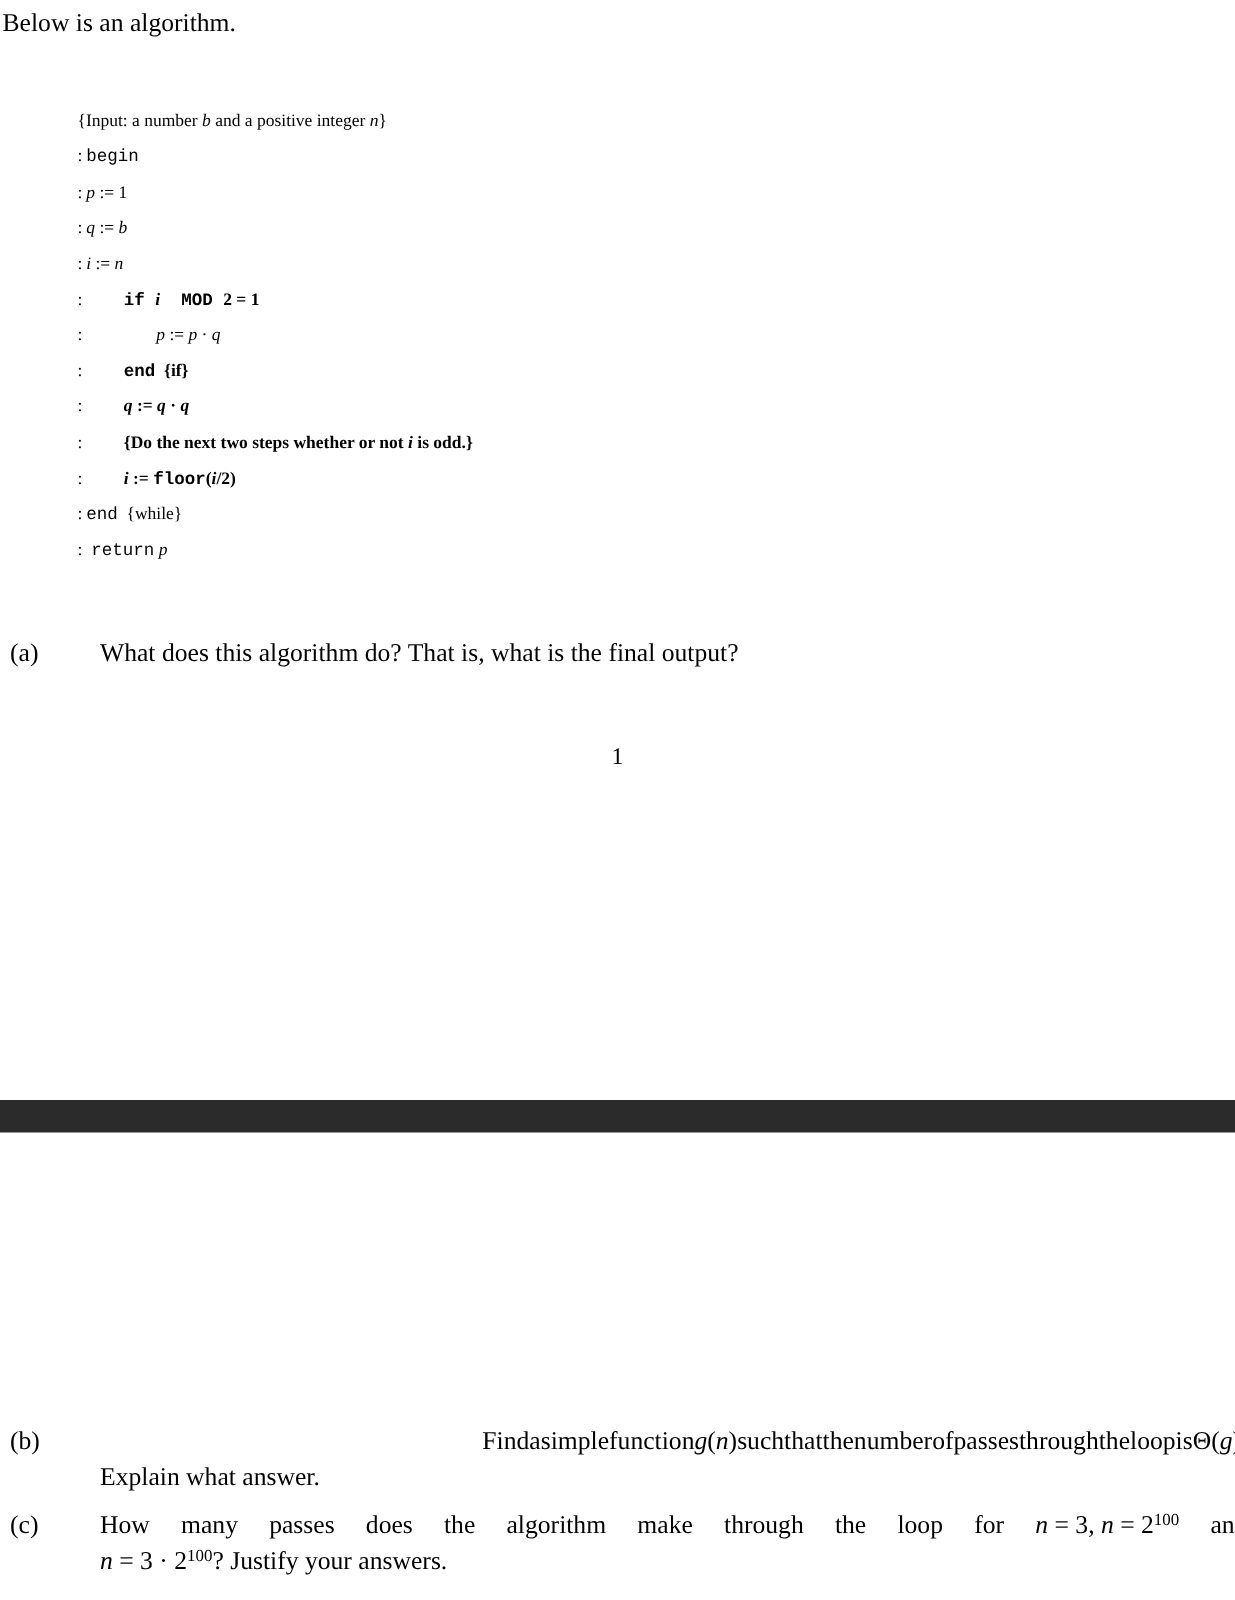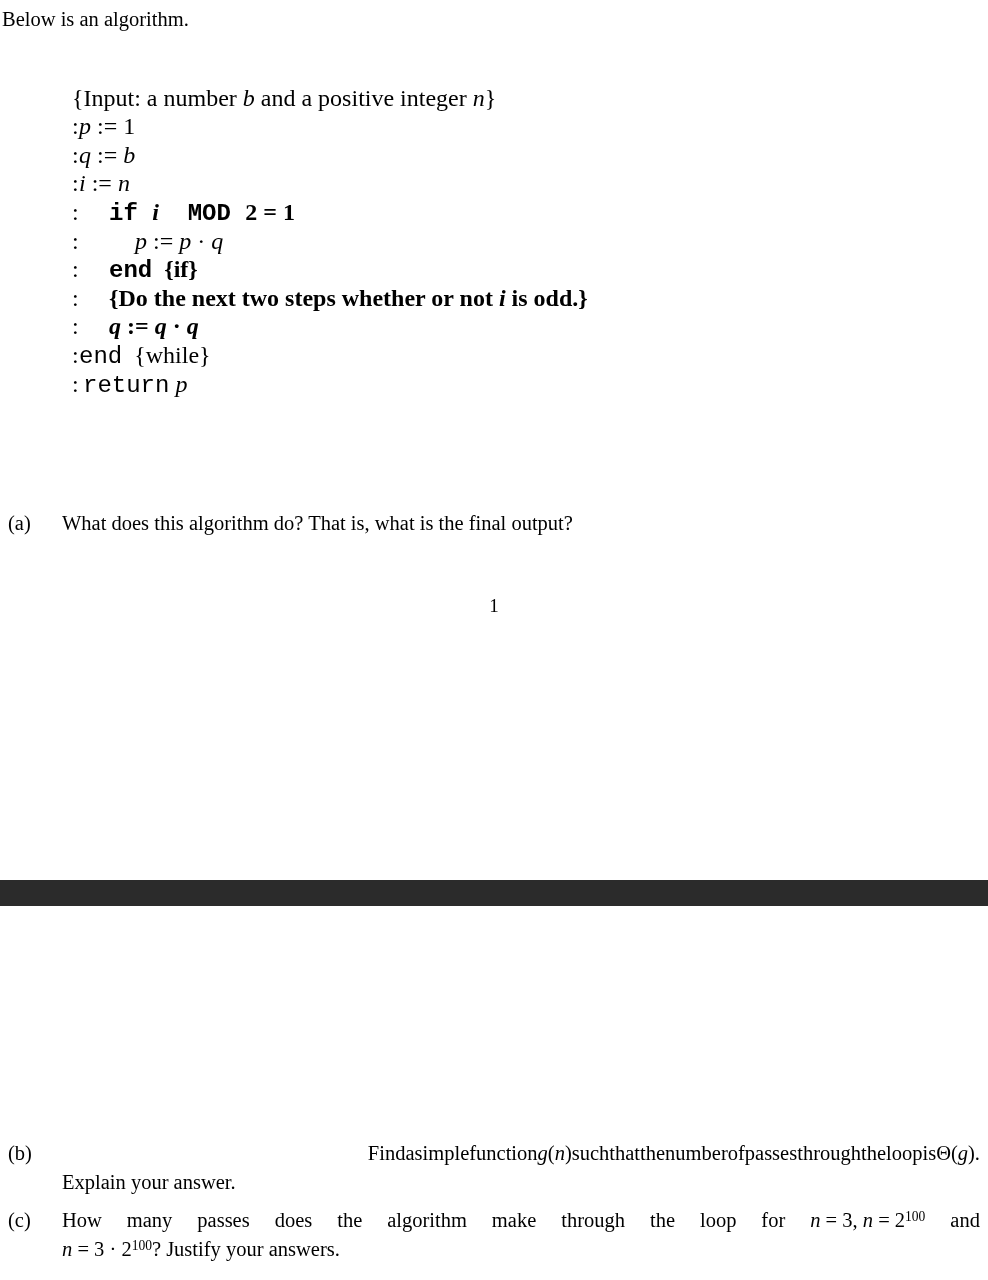--- a/index.html
+++ b/index.html
@@ -32,21 +32,21 @@
     line-height: 26px;
     white-space: nowrap;
     text-align: right;
   }
 
   
   #algorithm-block {
     position: absolute;
     left: 48px;
     top: 55px;
-    font-size: 24px;
+    font-size: 14px;
   }
   .algo-line {
     display: block;
     height: 28.6px;
     line-height: 28.6px;
     white-space: pre;
     position: relative;
   }
   .algo-line .gutter {
     display: inline-block;
@@ -72,21 +72,21 @@
     left: 0;
     top: 0;
     width: 46px;
     text-align: left;
     white-space: nowrap;
   }
   .q-body {
     margin-left: 54px;
     display: block;
   }
-  .q-body .ln { display: block; white-space: nowrap; }
+  .q-body .ln { display: block; white-space: nowrap; margin-left: 18px; }
 
   #question-a { left: 8px; top: 509px; }
   #question-b { left: 8px; top: 1139px; width: 972px; }
   #question-c { left: 8px; top: 1206px; width: 972px; }
 
   
   #question-b .ln-justify {
     display: flex;
     justify-content: flex-end;
     width: 918px;
@@ -123,20 +123,23 @@
 <body style="background: rgb(255, 255, 255); color: rgb(0, 0, 0);">
 
 <div id="intro-line">Below is an algorithm.</div>
 
 <div id="algorithm-block">
 
   <span class="algo-line">
     <span class="body serif">{Input: a number <span class="math">b</span> and a positive integer <span class="math">n</span>}</span>
   </span>
 
+  <span class="algo-line">
+    <span class="gutter serif nosp">:</span><span class="body mono">begin</span>
+  </span>
 
   <span class="algo-line">
     <span class="gutter serif nosp">:</span><span class="body serif"><span class="math">p</span> := 1</span>
   </span>
 
   <span class="algo-line">
     <span class="gutter serif nosp">:</span><span class="body serif"><span class="math">q</span> := <span class="math">b</span></span>
   </span>
 
   <span class="algo-line">
@@ -150,27 +153,30 @@
 
   <span class="algo-line">
     <span class="gutter serif sp">:</span><span class="body serif ind2"><span class="math">p</span> := <span class="math">p</span> · <span class="math">q</span></span>
   </span>
 
   <span class="algo-line">
     <span class="gutter serif sp">:</span><span class="body ind1"><span class="mono">end</span>  <span class="serif">{if}</span></span>
   </span>
 
   <span class="algo-line">
+    <span class="gutter serif sp">:</span><span class="body serif ind1"><span class="math">q</span> := <span class="math">q</span> · <span class="math">q</span></span>
+  </span>
+
+  <span class="algo-line">
     <span class="gutter serif sp">:</span><span class="body serif ind1">{Do the next two steps whether or not <span class="math">i</span> is odd.}</span>
   </span>
 
   <span class="algo-line">
-    <span class="gutter serif sp">:</span><span class="body serif ind1"><span class="math">q</span> := <span class="math">q</span> · <span class="math">q</span></span>
-  </span>
-
+    <span class="gutter serif sp">:</span><span class="body ind1"><span class="math">i</span> <span class="serif">:=</span> <span class="mono">floor</span><span class="serif">(<span class="math">i</span>/2)</span></span>
+  </span>
 
   <span class="algo-line">
     <span class="gutter serif nosp">:</span><span class="body"><span class="mono">end</span>  <span class="serif">{while}</span></span>
   </span>
 
   <span class="algo-line">
     <span class="gutter serif sp">:</span><span class="body"><span class="mono">return</span> <span class="math">p</span></span>
   </span>
 
 
@@ -201,21 +207,21 @@
         <span>the</span>
         <span>number</span>
         <span>of</span>
         <span>passes</span>
         <span>through</span>
         <span>the</span>
         <span>loop</span>
         <span>is</span>
         <span>Θ(<span class="math">g</span>).</span>
       </span>
-    <span class="ln">Explain your answer.</span>
+    <span class="ln">Explain what answer.</span>
   </span>
 </div>
 
 <div class="question" id="question-c">
   <span class="q-label">(c)</span>
   <span class="q-body">
     <span class="ln ln-justify">
         <span>How</span>
         <span>many</span>
         <span>passes</span>

